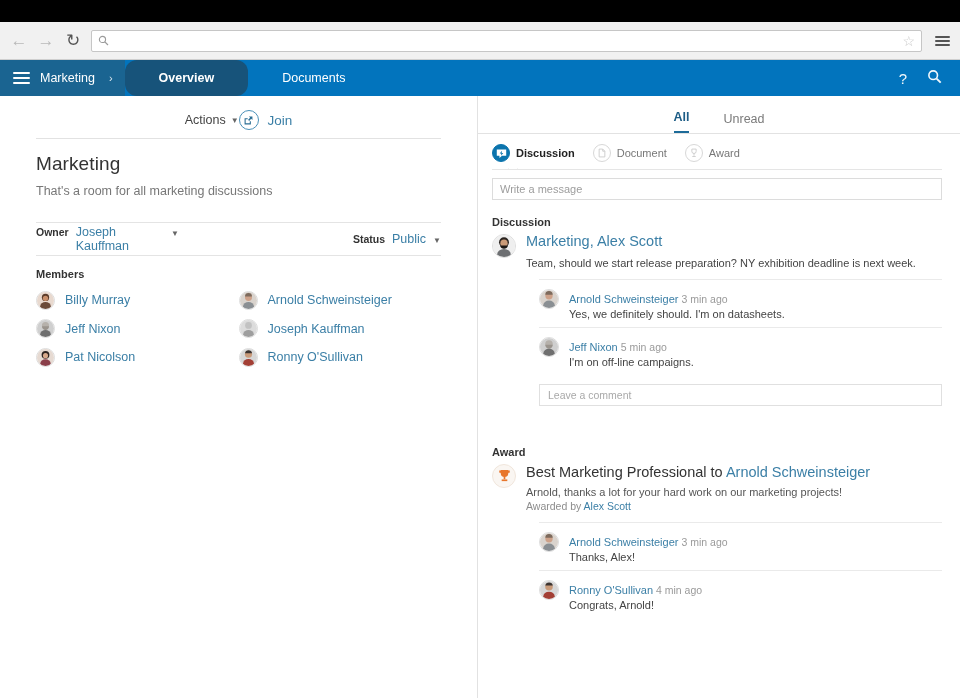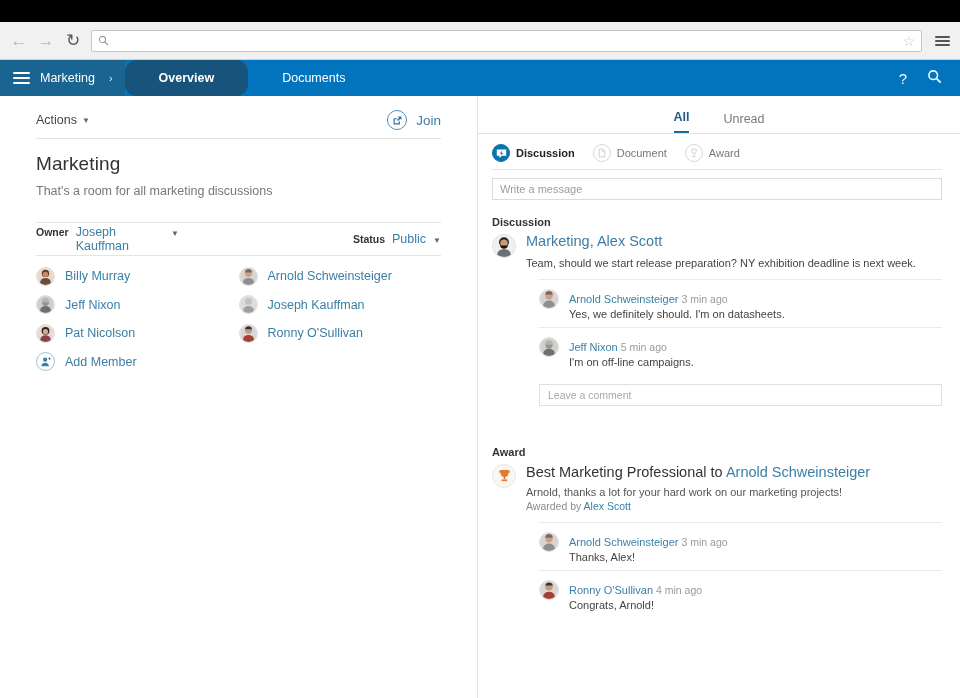--- a/index.html
+++ b/index.html
@@ -48,21 +48,21 @@
   .appnav .spacer { flex:1; background:#0274bd; }
   .appnav .icons { display:flex; align-items:center; gap:20px; padding-right:18px; background:#0274bd;}
   .appnav .icons .ic { color:#fff; font-size:15px; opacity:.95; }
 
   
   .content { height:620px; background:#fff; display:flex; }
   .left { width:478px; border-right:1px solid #e2e2e2; padding:0 36px; }
   .right { flex:1; padding:0 0 0 0; }
 
   
-  .actions-row { display:flex; align-items:center; justify-content:space-between; height:42px; padding-top:6px;}
+  .actions-row { display:flex; align-items:center; justify-content:center; height:42px; padding-top:6px;}
   .actions { font-size:12.5px; color:#444; display:flex; align-items:center; gap:5px;}
   .caret { font-size:8px; color:#666; }
   .join { display:flex; align-items:center; gap:9px; color:#3b7fa6; font-size:13.5px;}
   .join-ic {
     width:20px;height:20px;border-radius:50%;border:1px solid #4a90b8;color:#2b6e94;
     display:flex;align-items:center;justify-content:center;font-size:10px;
   }
   .hr { height:1px; background:#e2e2e2; }
   .room-title { font-size:19px; color:#333; font-weight:normal; margin-top:14px; letter-spacing:.1px;}
   .room-desc { font-size:12.5px; color:#777; margin-top:9px; }
@@ -219,20 +219,21 @@
           <span class="val">Joseph Kauffman</span>
           <span class="caret">▼</span>
         </div>
         <div class="meta status">
           <span class="lab">Status</span>
           <span class="val">Public</span>
           <span class="caret">▼</span>
         </div>
       </div>
 
+      <div class="members-h">Members</div>
       <div class="members">
 
         <div class="member">
           <span class="avatar">
             <svg width="19" height="19" viewBox="0 0 20 20">
                 <rect width="20" height="20" fill="#e8d9cf"></rect>
                 <circle cx="10" cy="7.5" r="4.3" fill="#5b3b2a"></circle>
                 <circle cx="10" cy="8.6" r="3.1" fill="#c98f6b"></circle>
                 <ellipse cx="10" cy="18" rx="6.2" ry="5" fill="#6b4b3a"></ellipse>
               </svg>
@@ -292,31 +293,20 @@
             <svg width="19" height="19" viewBox="0 0 20 20">
                 <rect width="20" height="20" fill="#d7d7d7"></rect>
                 <circle cx="10" cy="7.4" r="4.2" fill="#c99a79"></circle>
                 <path d="M5.9 6.2a4.2 4.2 0 018.3 0z" fill="#3b3330"></path>
                 <ellipse cx="10" cy="18" rx="6.3" ry="5" fill="#a33f35"></ellipse>
               </svg>
           </span>
           <span class="nm">Ronny O'Sullivan</span>
         </div>
 
-        <div class="member">
-          <span class="add-ic">
-            <svg width="12" height="12" viewBox="0 0 14 14">
-                <circle cx="6" cy="4.3" r="2.5" fill="#3b7fa6"></circle>
-                <path d="M1.6 12c0-2.6 2-4 4.4-4s4.4 1.4 4.4 4z" fill="#3b7fa6"></path>
-                <path d="M10.6 1.6h1v3h-1z" fill="#3b7fa6"></path>
-                <path d="M9.6 2.6h3v1h-3z" fill="#3b7fa6"></path>
-              </svg>
-          </span>
-          <span class="add-lab">Add Member</span>
-        </div>
 
       </div>
     </div>
 
     <div class="right">
       <div class="feed-tabs">
         <div class="feed-tab on">All</div>
         <div class="feed-tab">Unread</div>
       </div>
 

